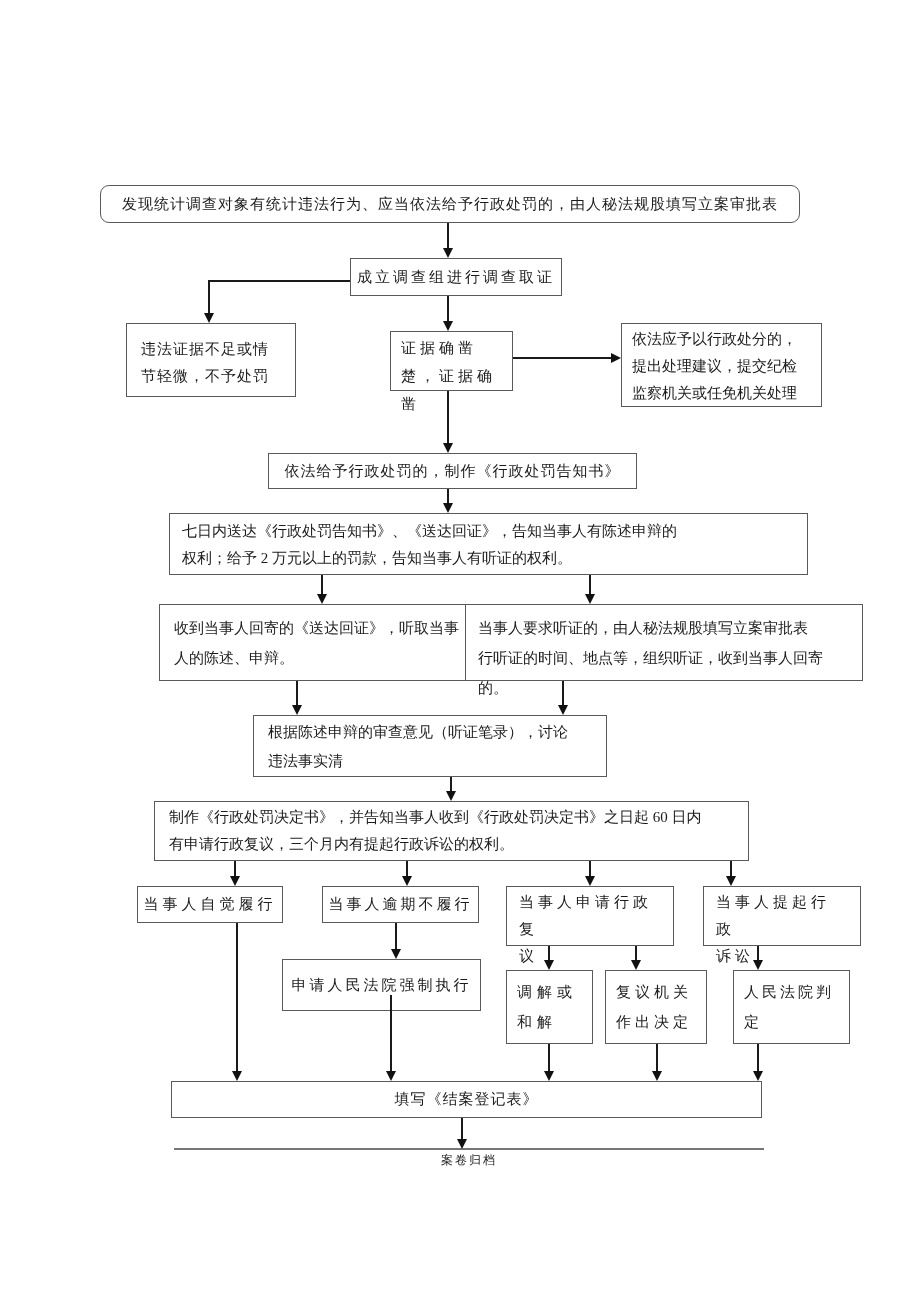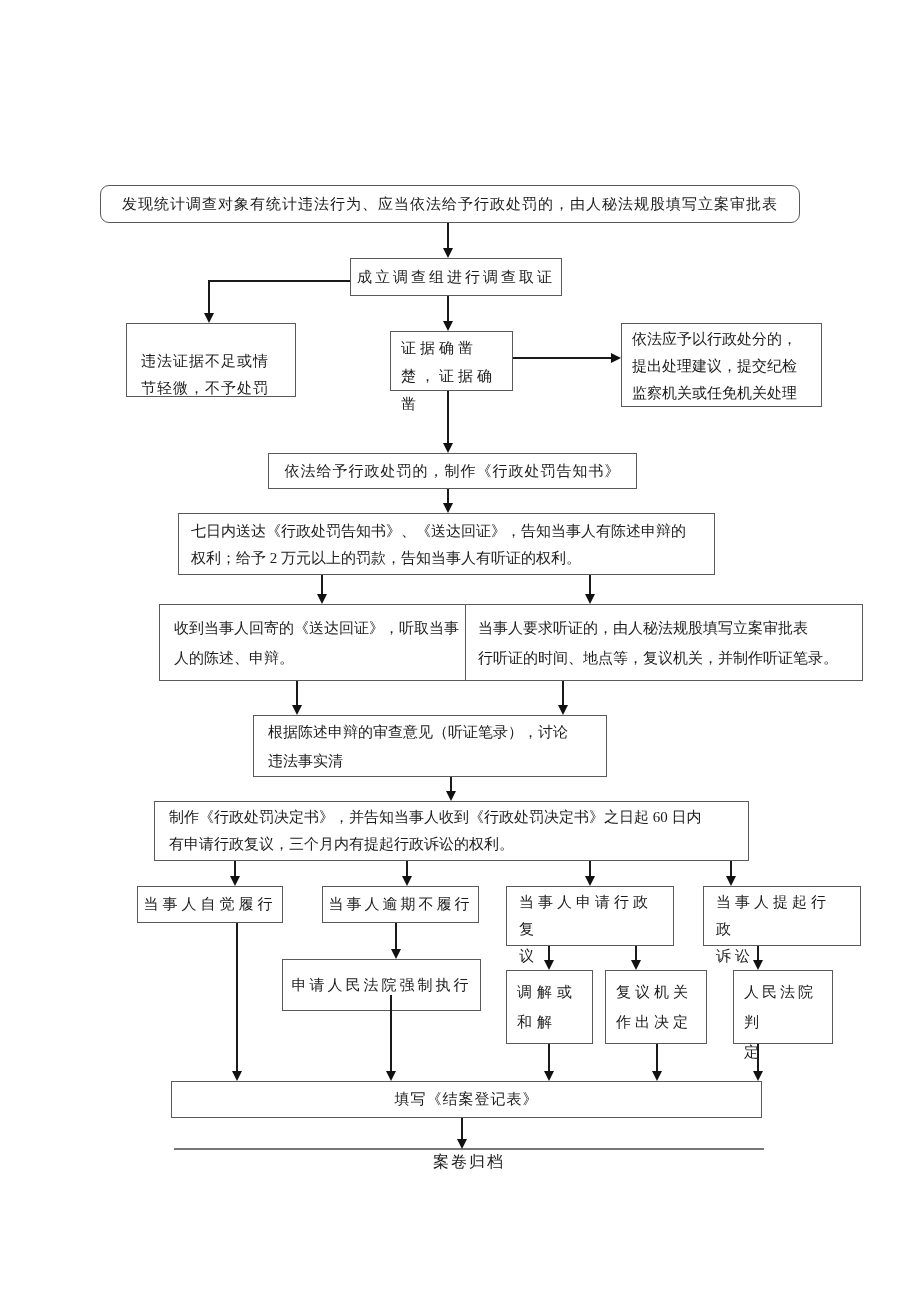--- a/index.html
+++ b/index.html
@@ -13,62 +13,62 @@
     border:1.5px solid #5a5a5a;font-size:15px;line-height:27px;
   }
   .center{display:flex;align-items:center;justify-content:center;text-align:center;}
   .ln{display:block;}
   .vline{position:absolute;width:2px;background:#1a1a1a;}
   .hline{position:absolute;height:2px;background:#1a1a1a;}
   .arr-d{position:absolute;width:0;height:0;border-left:5px solid transparent;
          border-right:5px solid transparent;border-top:10px solid #111;}
   .arr-r{position:absolute;width:0;height:0;border-top:5px solid transparent;
          border-bottom:5px solid transparent;border-left:10px solid #111;}
-  .plain-text{position:absolute;font-size:16px;letter-spacing:2px;}
+  .plain-text{position:absolute;font-size:12px;letter-spacing:2px;}
 </style>
 </head>
 <body>
 
 <div id="canvas">
 
   <div class="box center" style="left:100px;top:185px;width:700px;height:38px;border-radius:9px;letter-spacing:1px;">发现统计调查对象有统计违法行为、应当依法给予行政处罚的，由人秘法规股填写立案审批表</div>
 
   <div class="box center" style="left:350px;top:258px;width:212px;height:38px;letter-spacing:3px;">成立调查组进行调查取证</div>
 
-  <div class="box" style="left:126px;top:323px;width:170px;height:74px;padding:24px 14px;letter-spacing:1px;">
+  <div class="box" style="left:126px;top:323px;width:170px;height:74px;padding:12px 14px;letter-spacing:1px;">
     <span class="ln">违法证据不足或情</span>
     <span class="ln">节轻微，不予处罚</span>
   </div>
 
   <div class="box" style="left:390px;top:331px;width:123px;height:60px;padding:2px 10px;line-height:28px;letter-spacing:4px;">
     <span class="ln">证据确凿</span>
     <span class="ln">楚，证据确凿</span>
   </div>
 
   <div class="box" style="left:621px;top:323px;width:201px;height:84px;padding:2px 10px;line-height:27px;">
     <span class="ln">依法应予以行政处分的，</span>
     <span class="ln">提出处理建议，提交纪检</span>
     <span class="ln">监察机关或任免机关处理</span>
   </div>
 
   <div class="box center" style="left:268px;top:453px;width:369px;height:36px;letter-spacing:1px;">依法给予行政处罚的，制作《行政处罚告知书》</div>
 
-  <div class="box" style="left:178px;top:513px;width:537px;height:62px;padding:4px 12px;">
+  <div class="box" style="left:169px;top:513px;width:639px;height:62px;padding:4px 12px;">
     <span class="ln">七日内送达《行政处罚告知书》、《送达回证》，告知当事人有陈述申辩的</span>
     <span class="ln">权利；给予 2 万元以上的罚款，告知当事人有听证的权利。</span>
   </div>
 
   <div class="box" style="left:127px;top:604px;width:325px;height:77px;padding:8px 14px;line-height:30px;margin-left:32px;">
     <span class="ln">收到当事人回寄的《送达回证》，听取当事</span>
     <span class="ln">人的陈述、申辩。</span>
   </div>
 
   <div class="box" style="left:465px;top:604px;width:398px;height:77px;padding:8px 12px;line-height:30px;">
     <span class="ln">当事人要求听证的，由人秘法规股填写立案审批表</span>
-    <span class="ln">行听证的时间、地点等，复议机关，并制作听证笔录。</span>
+    <span class="ln">行听证的时间、地点等，组织听证，收到当事人回寄的。</span>
   </div>
 
   <div class="box" style="left:253px;top:715px;width:354px;height:62px;padding:2px 14px;line-height:29px;">
     <span class="ln">根据陈述申辩的审查意见（听证笔录），讨论</span>
     <span class="ln">违法事实清</span>
   </div>
 
   <div class="box" style="left:154px;top:801px;width:595px;height:60px;padding:2px 14px;">
     <span class="ln">制作《行政处罚决定书》，并告知当事人收到《行政处罚决定书》之日起 60 日内</span>
     <span class="ln">有申请行政复议，三个月内有提起行政诉讼的权利。</span>
@@ -93,21 +93,21 @@
   <div class="box" style="left:506px;top:970px;width:87px;height:74px;padding:6px 10px;line-height:30px;letter-spacing:5px;">
     <span class="ln">调解或</span>
     <span class="ln">和解</span>
   </div>
 
   <div class="box" style="left:605px;top:970px;width:102px;height:74px;padding:6px 10px;line-height:30px;letter-spacing:4px;">
     <span class="ln">复议机关</span>
     <span class="ln">作出决定</span>
   </div>
 
-  <div class="box" style="left:733px;top:970px;width:100px;height:74px;padding:6px 10px;line-height:30px;letter-spacing:3px;">
+  <div class="box" style="left:733px;top:970px;width:117px;height:74px;padding:6px 10px;line-height:30px;letter-spacing:3px;">
     <span class="ln">人民法院判</span>
     <span class="ln">定</span>
   </div>
 
   <div class="box center" style="left:171px;top:1081px;width:591px;height:37px;letter-spacing:1px;">填写《结案登记表》</div>
 
   <div class="hline" style="left:174px;top:1148px;width:590px;background:#777;"></div>
   <div class="plain-text center" style="left:369px;top:1152px;width:200px;">案卷归档</div>
 
   <div class="vline" style="left:447px;top:223px;height:26px;"></div>

